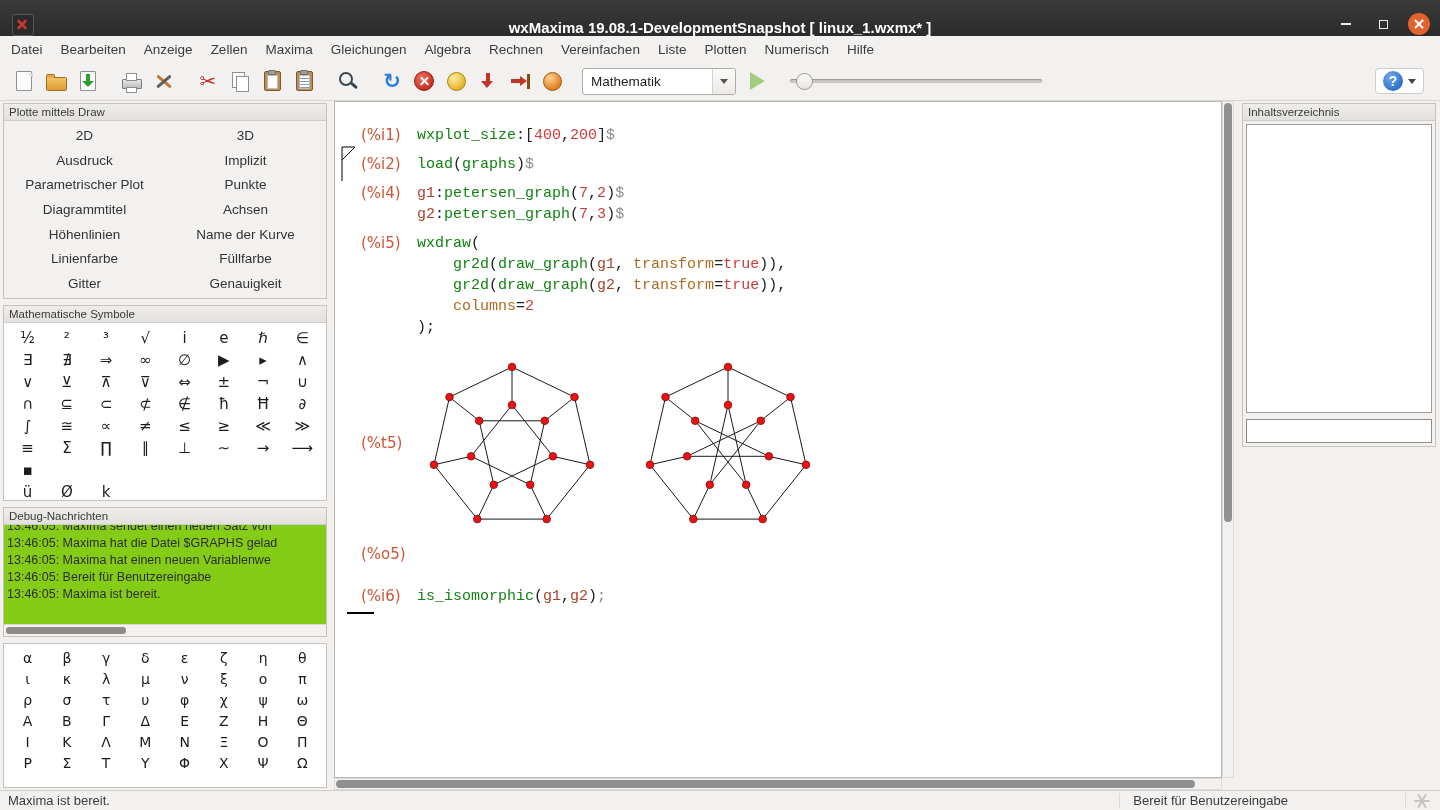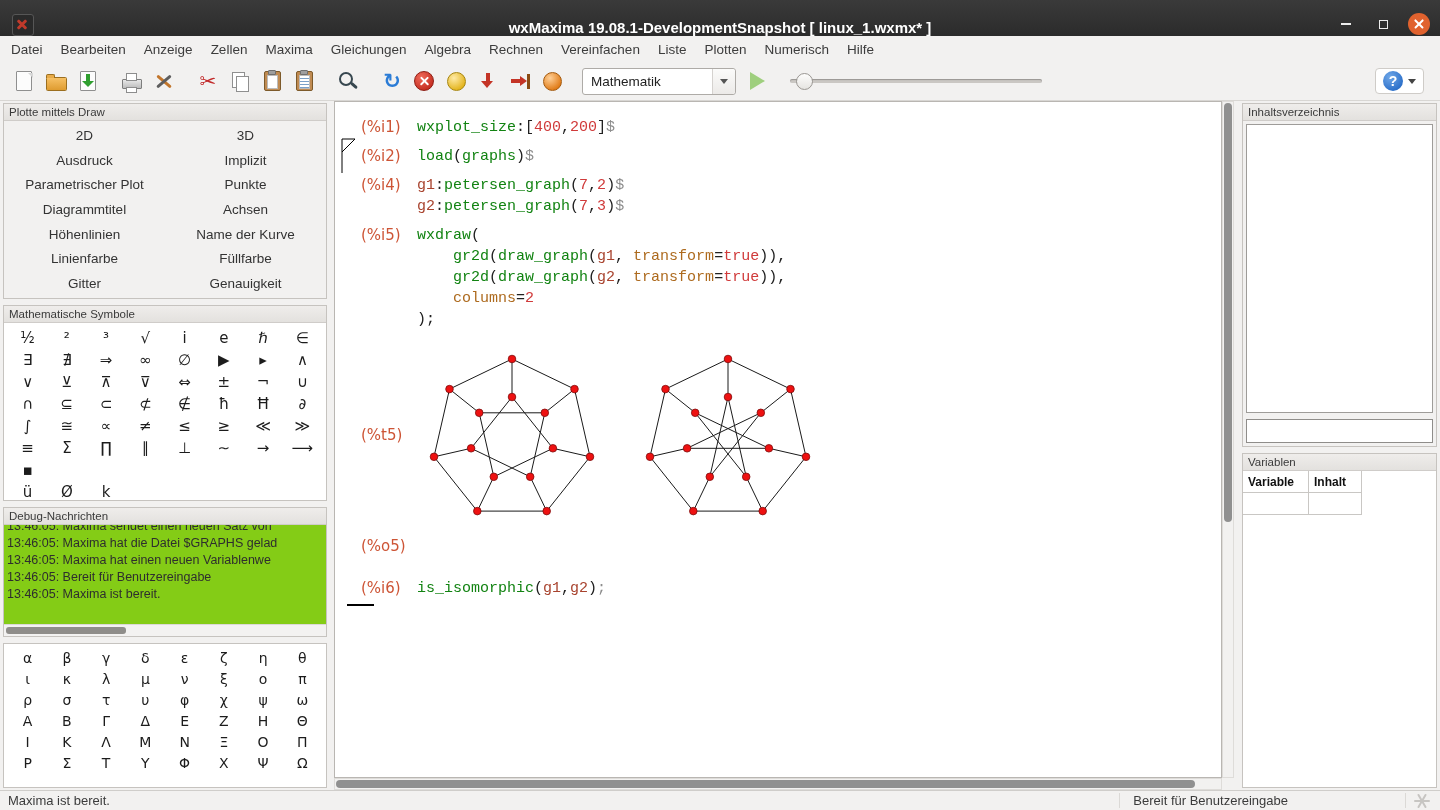--- a/index.html
+++ b/index.html
@@ -71,21 +71,21 @@
   .slider{position:relative;width:252px;height:24px;margin-left:16px;flex:0 0 auto}
   .slider-track{position:absolute;left:0;right:0;top:10px;height:4px;background:#cac7c3;border-radius:2px;box-shadow:inset 0 1px 1px rgba(0,0,0,.25)}
   .slider-handle{position:absolute;left:6px;top:4px;width:15px;height:15px;background:linear-gradient(#fdfdfc,#e6e4e1);border:1px solid #9a9793;border-radius:50%}
   .help-btn{margin-left:auto;margin-right:8px;display:flex;align-items:center;gap:5px;background:#fff;border:1px solid #cfccc8;border-radius:4px;padding:2px 7px;height:26px;box-sizing:border-box;flex:0 0 auto}
   .help-circle{width:20px;height:20px;border-radius:50%;background:radial-gradient(circle at 35% 30%,#6fa7e8,#2b6fc9 75%);color:#fff;font-weight:bold;font-size:14px;display:flex;align-items:center;justify-content:center}
   .caret.dark{border-top-color:#444}
 
   
   .main{flex:1;display:flex;min-height:0}
   .sidebar-left{width:330px;flex:0 0 auto;box-sizing:border-box;padding:2px 3px;display:flex;flex-direction:column;gap:6px}
-  .sidebar-right{width:200px;flex:0 0 auto;box-sizing:border-box;padding:2px 3px 2px 2px;display:flex;flex-direction:column;gap:6px}
+  .sidebar-right{width:200px;flex:0 0 auto;box-sizing:border-box;padding:2px 3px 2px 2px;display:flex;flex-direction:row;gap:22px}
   .panel{border:1px solid #c6c3bf;background:#f2f1f0;box-sizing:border-box;display:flex;flex-direction:column;overflow:hidden}
   .pcaption{height:17px;line-height:16px;flex:0 0 auto;padding:0 5px;font-size:11.5px;background:linear-gradient(#efedeb,#e3e1de);border-bottom:1px solid #cfccc9;color:#3a3a3a;box-sizing:border-box;white-space:nowrap;overflow:hidden}
   .draw-grid{flex:1;display:grid;grid-template-columns:1fr 1fr;align-items:center;justify-items:center;font-size:13.5px;color:#333;padding:2px 0}
   .draw-btn{padding:1px 4px;white-space:nowrap}
   .sym-grid{flex:1;background:#fff;padding:4px 4px 0 4px}
   .sym-row{display:grid;grid-template-columns:repeat(8,1fr);height:22px;align-items:center;justify-items:center}
   .sym{font-family:"DejaVu Sans",sans-serif;font-size:15px;color:#1c1c1c}
   .dbg-content{flex:1;background:#84cc16;overflow:hidden;padding:0 3px;font-size:12.5px;color:#2e2e2e}
   .dbg-line{height:17px;line-height:17px;white-space:nowrap;overflow:hidden}
   .dbg-line:first-child{margin-top:-7px}
@@ -98,21 +98,21 @@
   
   .ws-wrap{flex:1;position:relative;margin:0 6px 0 4px;min-width:0}
   .ws{position:absolute;left:0;top:0;right:12px;bottom:12px;background:#fff;border:1px solid #b9b6b2;overflow:hidden;box-sizing:border-box}
   .vscroll{position:absolute;top:0;right:0;bottom:12px;width:12px;background:#f2f1f0;border:1px solid #dedcd9;box-sizing:border-box}
   .vthumb{position:absolute;left:1px;right:1px;top:1px;height:62%;background:#909090;border-radius:4px}
   .hscroll{position:absolute;left:0;right:12px;bottom:0;height:12px;background:#f2f1f0;border:1px solid #dedcd9;box-sizing:border-box}
   .hthumb{position:absolute;top:1px;bottom:1px;left:1px;width:97%;background:#909090;border-radius:4px}
   .scorner{position:absolute;right:0;bottom:0;width:12px;height:12px;background:#f2f1f0}
   .cells{padding-top:15px;position:relative}
   .cell{position:relative;margin-top:8px;min-height:21px}
-  .cell:nth-child(1){margin-top:0}
+  .cell:nth-child(1){margin-top:8px}
   .cell:nth-child(5){margin-top:17px}
   .cell:nth-child(6){margin-top:13px}
   .cell:nth-child(7){margin-top:21px}
   .cell:nth-child(8){margin-top:5px}
   .cell:nth-child(9){margin-top:6px}
   .lbl{position:absolute;left:26px;top:0;font-family:"DejaVu Sans",sans-serif;font-size:15px;line-height:21px;color:#cd5435}
   .cell-image .lbl{top:50%;margin-top:-10px}
   .code{margin-left:82px;font-family:Liberation Mono, monospace;font-size:15px;line-height:21px;color:#202020}
   .line{white-space:pre}
   .fn{color:#128312}.num{color:#d03a3a}.var{color:#a8432e}.kw{color:#ad6a1e}.op{color:#202020}.end{color:#8c8c8c}

